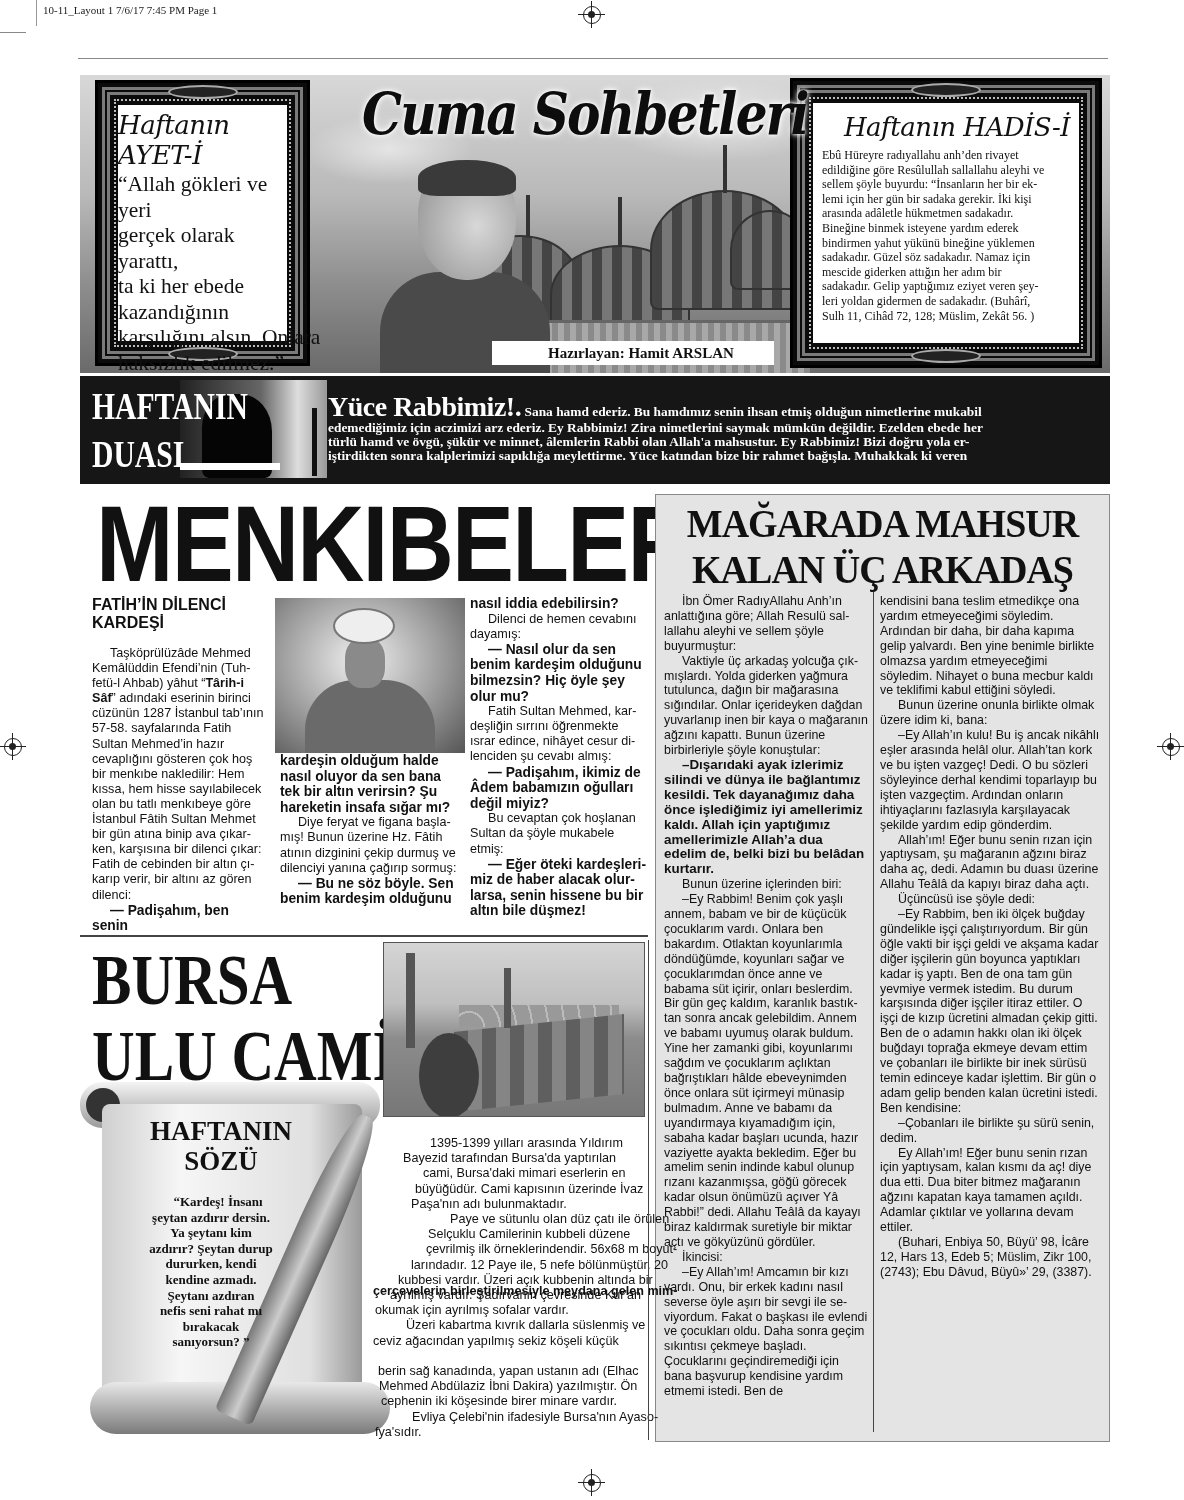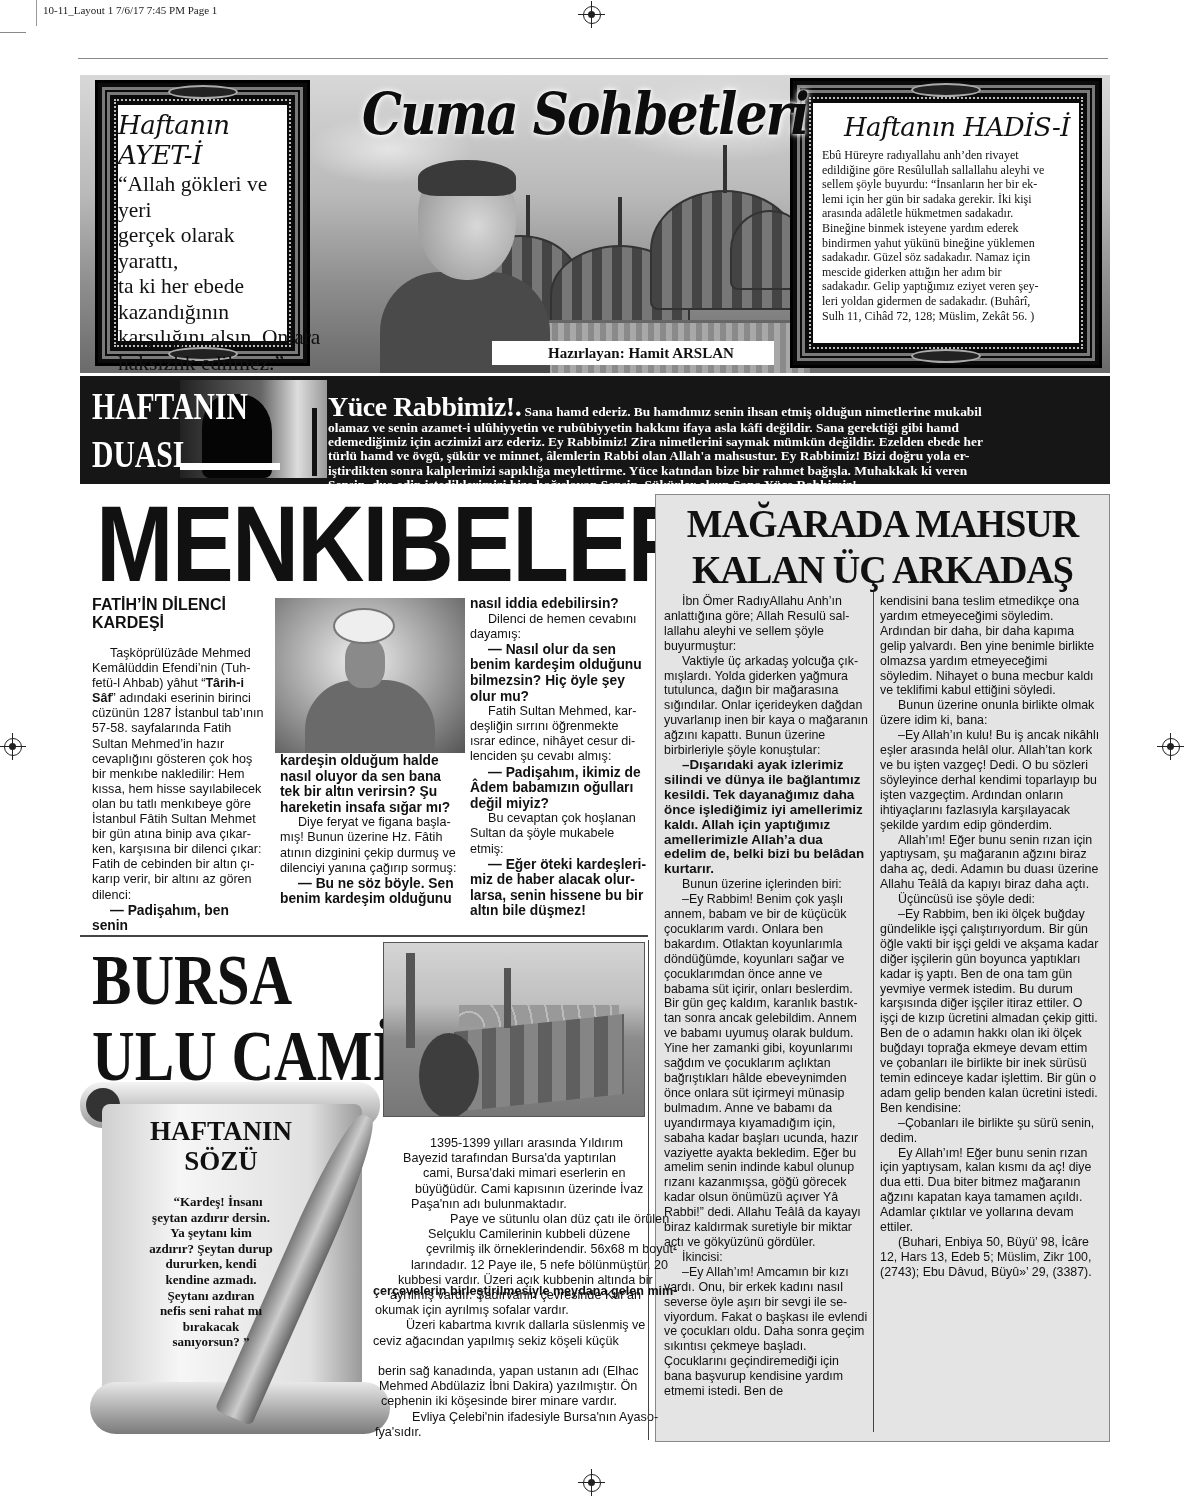--- a/index.html
+++ b/index.html
@@ -190,25 +190,23 @@
     <div class="sil"></div>
       <div class="minaret"></div>
       <div class="bar"></div>
   </div>
   <div class="dua-title">
     <div>HAFTANIN</div>
     <div>DUASI</div>
   </div>
   <div class="dua-text">
     <div style="white-space:nowrap;margin-top:13px;"><span class="dua-lead">Yüce Rabbimiz!.</span><span> Sana hamd ederiz. Bu hamdımız senin ihsan etmiş olduğun nimetlerine mukabil</span></div>
-    <div style="white-space:nowrap;">olamaz ve senin azamet-i ulûhiyyetin ve rubûbiyyetin hakkını ifaya asla kâfi değildir. Sana gerektiği gibi hamd</div>
     <div style="white-space:nowrap;">edemediğimiz için aczimizi arz ederiz.  Ey Rabbimiz! Zira nimetlerini saymak mümkün değildir. Ezelden ebede her</div>
     <div style="white-space:nowrap;">türlü hamd ve övgü, şükür ve minnet, âlemlerin Rabbi olan Allah'a mahsustur.  Ey Rabbimiz! Bizi doğru yola er-</div>
     <div style="white-space:nowrap;">iştirdikten sonra kalplerimizi sapıklığa meylettirme. Yüce katından bize bir rahmet bağışla. Muhakkak ki veren</div>
-    <div style="white-space:nowrap;">Sensin, dua edip istediklerimizi bize bağışlayan Sensin.  Şükürler olsun Sana Yüce Rabbimiz!.</div>
   </div>
 </div>
 
 <div class="menk-title">MENKIBELER</div>
 <div class="sub-h">
   <div>FATİH’İN DİLENCİ</div>
   <div>KARDEŞİ</div>
 </div>
 <div class="photo-old">
   <div class="robe"></div>

